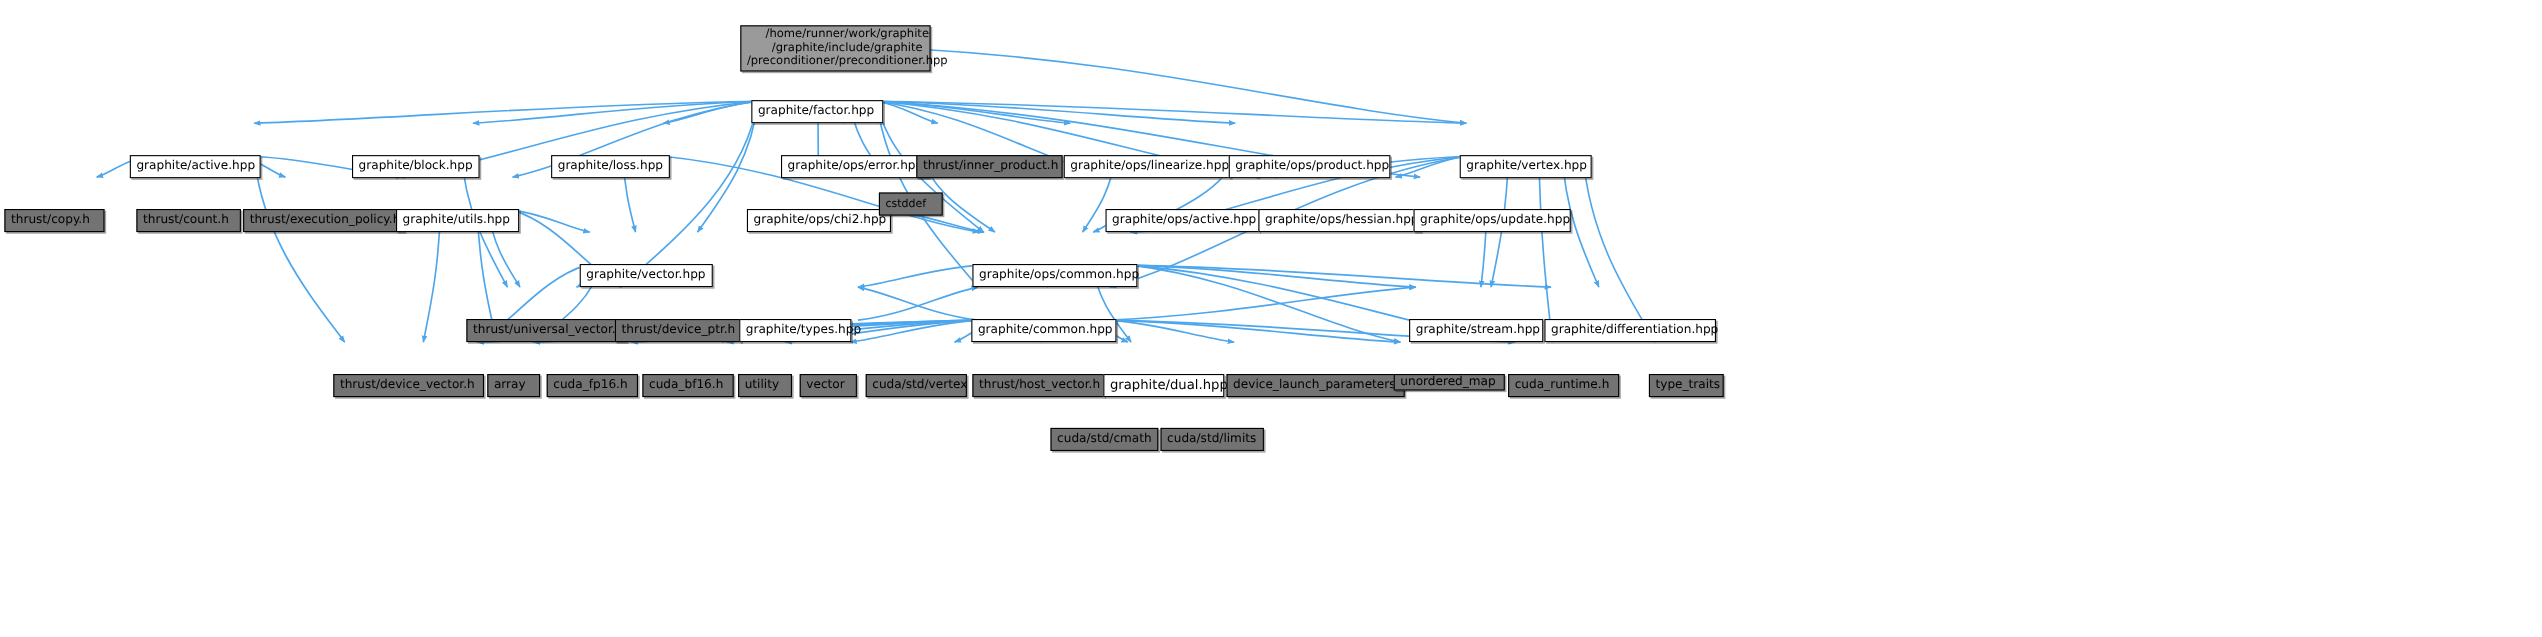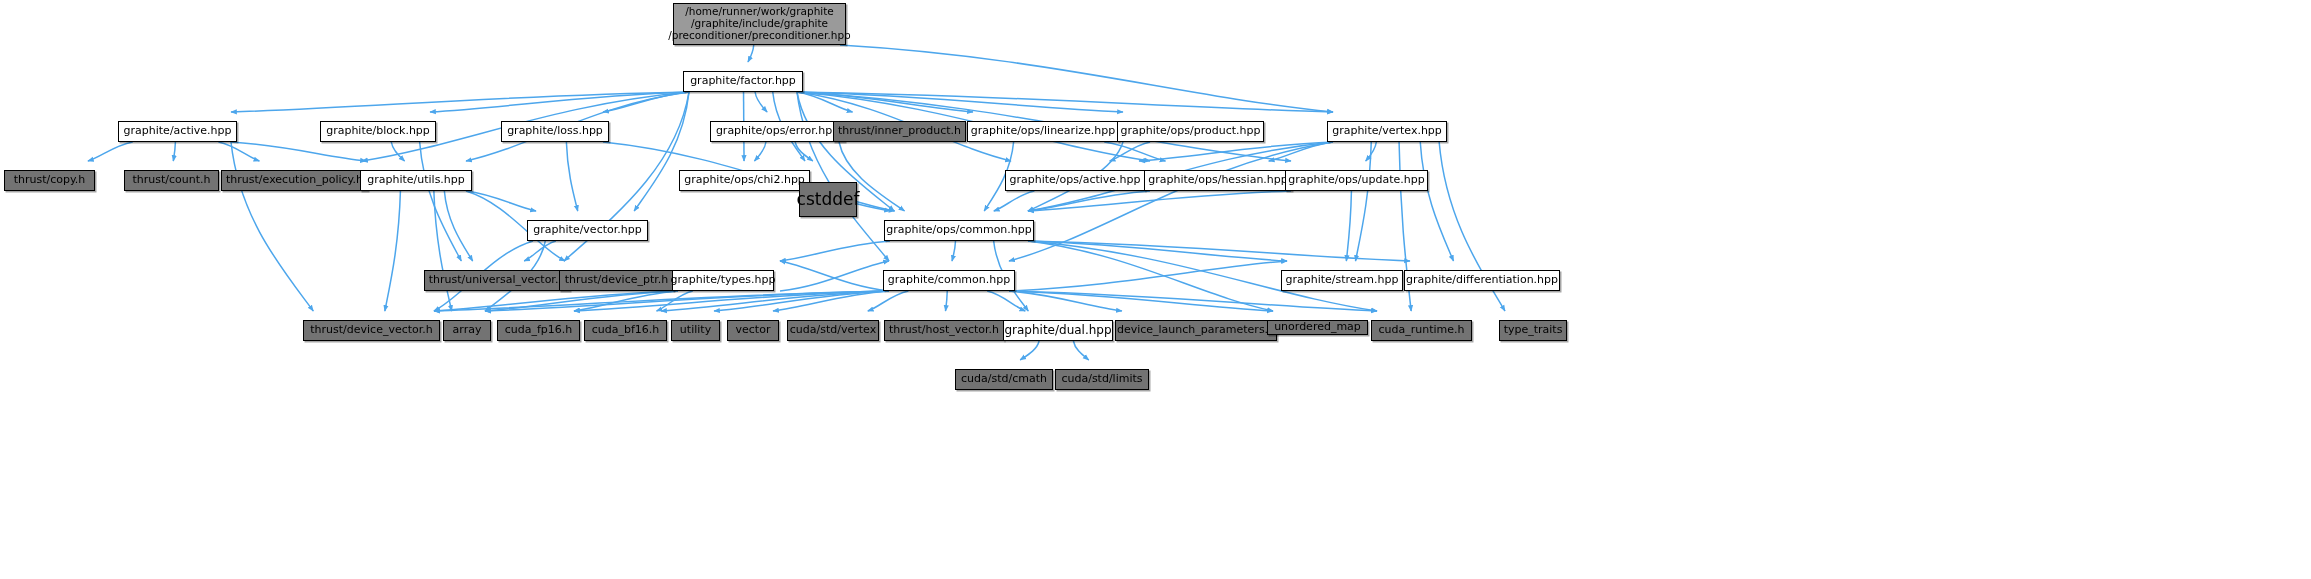--- a/index.html
+++ b/index.html
@@ -1,22 +1,22 @@
 <!DOCTYPE html>
 <html><head>
 <meta charset="utf-8">
 <style>
   html,body{margin:0;padding:0;background:#ffffff;}
   body{font-family:"DejaVu Sans","Liberation Sans",sans-serif;}
   #graph{position:relative;width:2311px;height:579px;background:#ffffff;overflow:hidden;}
   #edges{position:absolute;left:0;top:0;width:2311px;height:579px;pointer-events:none;}
   .node{position:absolute;box-sizing:border-box;border:1px solid #000000;
-        display:flex;align-items:center;justify-content:center;
+        display:flex;align-items:center;
         text-align:center;line-height:1.12;color:#000000;white-space:pre;
-        box-shadow:1.5px 1.5px 0 rgba(0,0,0,0.35);}
+        box-shadow:1.5px 1.5px 0 rgba(0,0,0,0.35);margin-top:20px;}
   .node.file{background:#ffffff;}
   .node.ext{background:#737373;}
   .node.root{background:#9a9a9a;border:1px solid #000;}
   .lbl{display:block;padding:0 5px;}
 </style>
 </head>
 <body>
 
 <div id="graph">
   <svg id="edges" viewBox="0 0 2311 579">
@@ -123,21 +123,21 @@
     <div class="node file" style="left: 710px; top: 121px; width: 135px; height: 21px; font-size: 11px;"><span class="lbl">graphite/ops/error.hpp</span></div>
     <div class="node ext" style="left: 833px; top: 121px; width: 133px; height: 21px; font-size: 11px;"><span class="lbl">thrust/inner_product.h</span></div>
     <div class="node file" style="left: 967px; top: 121px; width: 152px; height: 21px; font-size: 11px;"><span class="lbl">graphite/ops/linearize.hpp</span></div>
     <div class="node file" style="left: 1117px; top: 121px; width: 147px; height: 21px; font-size: 11px;"><span class="lbl">graphite/ops/product.hpp</span></div>
     <div class="node file" style="left: 1327px; top: 121px; width: 120px; height: 21px; font-size: 11px;"><span class="lbl">graphite/vertex.hpp</span></div>
     <div class="node ext" style="left: 4px; top: 170px; width: 91px; height: 21px; font-size: 11px;"><span class="lbl">thrust/copy.h</span></div>
     <div class="node ext" style="left: 124px; top: 170px; width: 95px; height: 21px; font-size: 11px;"><span class="lbl">thrust/count.h</span></div>
     <div class="node ext" style="left: 221px; top: 170px; width: 147px; height: 21px; font-size: 11px;"><span class="lbl">thrust/execution_policy.h</span></div>
     <div class="node file" style="left: 360px; top: 170px; width: 112px; height: 21px; font-size: 11px;"><span class="lbl">graphite/utils.hpp</span></div>
     <div class="node file" style="left: 679px; top: 170px; width: 131px; height: 21px; font-size: 11px;"><span class="lbl">graphite/ops/chi2.hpp</span></div>
-    <div class="node ext" style="left: 799px; top: 182px; width: 58px; height: 35px; font-size: 17px;"><span class="lbl">cstddef</span></div>
+    <div class="node ext" style="left: 799px; top: 155px; width: 58px; height: 21px; font-size: 10px;"><span class="lbl">cstddef</span></div>
     <div class="node file" style="left: 1005px; top: 170px; width: 140px; height: 21px; font-size: 11px;"><span class="lbl">graphite/ops/active.hpp</span></div>
     <div class="node file" style="left: 1144px; top: 170px; width: 148px; height: 21px; font-size: 11px;"><span class="lbl">graphite/ops/hessian.hpp</span></div>
     <div class="node file" style="left: 1285px; top: 170px; width: 143px; height: 21px; font-size: 11px;"><span class="lbl">graphite/ops/update.hpp</span></div>
     <div class="node file" style="left: 527px; top: 220px; width: 121px; height: 21px; font-size: 11px;"><span class="lbl">graphite/vector.hpp</span></div>
     <div class="node file" style="left: 884px; top: 220px; width: 150px; height: 21px; font-size: 11px;"><span class="lbl">graphite/ops/common.hpp</span></div>
     <div class="node ext" style="left: 424px; top: 270px; width: 146px; height: 21px; font-size: 11px;"><span class="lbl">thrust/universal_vector.h</span></div>
     <div class="node ext" style="left: 559px; top: 270px; width: 115px; height: 21px; font-size: 11px;"><span class="lbl">thrust/device_ptr.h</span></div>
     <div class="node file" style="left: 672px; top: 270px; width: 102px; height: 21px; font-size: 11px;"><span class="lbl">graphite/types.hpp</span></div>
     <div class="node file" style="left: 883px; top: 270px; width: 132px; height: 21px; font-size: 11px;"><span class="lbl">graphite/common.hpp</span></div>
     <div class="node file" style="left: 1281px; top: 270px; width: 122px; height: 21px; font-size: 11px;"><span class="lbl">graphite/stream.hpp</span></div>

